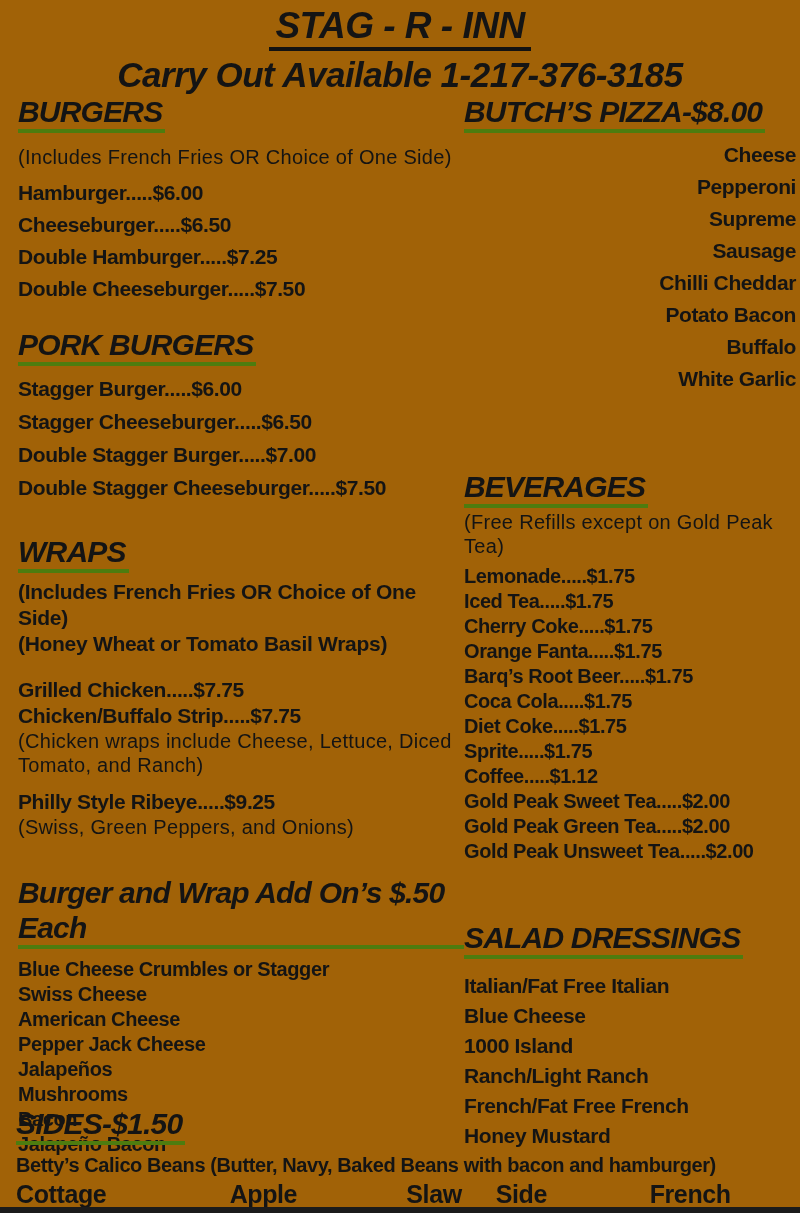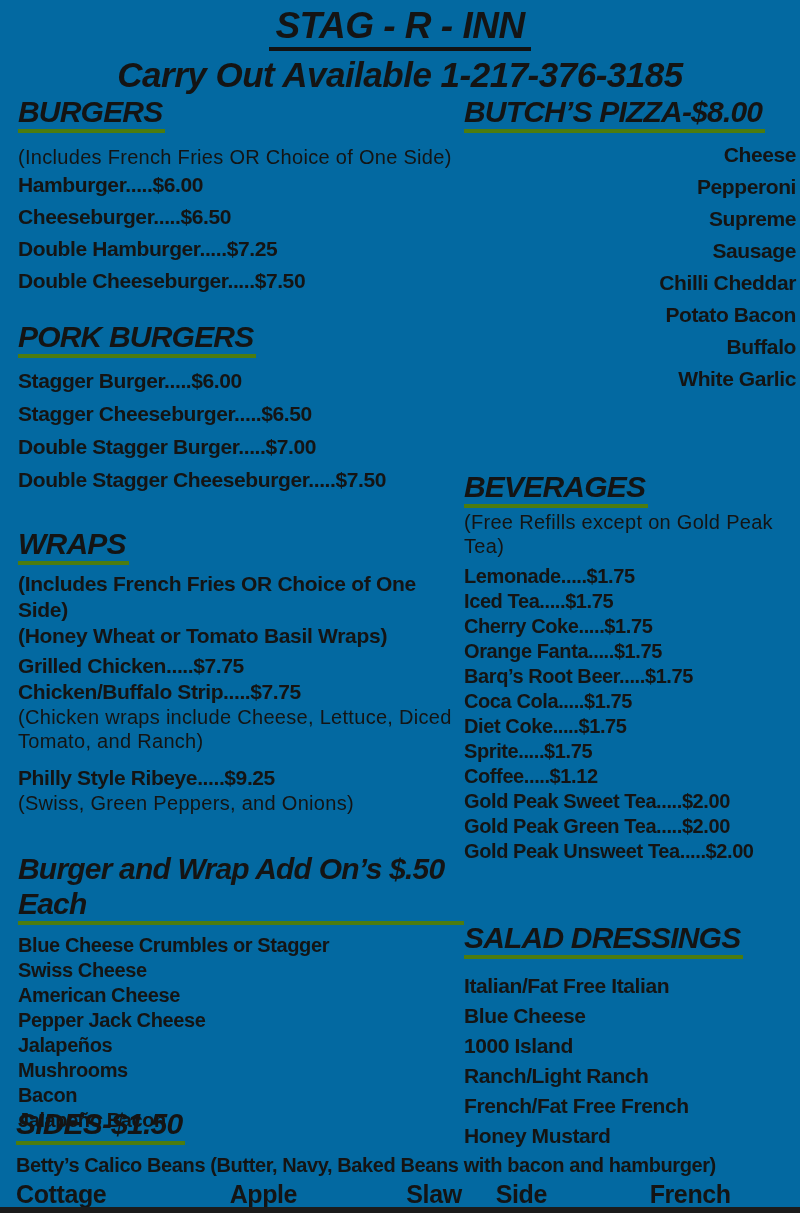--- a/index.html
+++ b/index.html
@@ -1,21 +1,21 @@
 <!DOCTYPE html>
 <html><head>
 <meta charset="utf-8">
 <style>
   html, body { margin: 0; padding: 0; }
   body { background: #e8e8e8; }
   .page {
     position: relative;
     width: 800px;
     height: 1213px;
-    background: #0369a1;
+    background: #a16207;
     overflow: hidden;
     font-family: "Liberation Sans", sans-serif;
     color: #141414;
   }
   .header { position: absolute; top: 6px; left: 0; width: 100%; text-align: center; }
   .title {
     display: inline-block;
     font: italic bold 37px/40px "Liberation Sans", sans-serif;
     letter-spacing: -0.5px;
     border-bottom: 4px solid #121212;
@@ -34,28 +34,28 @@
     font: italic bold 30px/35px "Liberation Sans", sans-serif;
     letter-spacing: -0.8px;
     border-bottom: 4px solid #4d7c0f;
     padding: 0 3px 0 0;
   }
   .item  { font-weight: bold; font-size: 21px; letter-spacing: -0.4px; }
   .light { font-weight: normal; letter-spacing: 0.3px; font-size: 20px; }
   .bnote { font-weight: bold; font-size: 21px; letter-spacing: -0.3px; line-height: 26px; }
 
   .burger-note { margin-top: 12px; line-height: 24px; }
-  .burger-items { }
+  .burger-items { margin-top: 8px; }
   .burger-items .item { line-height: 32px; }
   .pork-h { margin-top: 22px; }
   .pork-items { margin-top: 6px; }
   .pork-items .item { line-height: 33px; }
   .wraps-h { margin-top: 30px; }
   .wrap-notes { margin-top: 6px; }
-  .wrap-items { margin-top: 4px; }
+  .wrap-items { margin-top: 20px; }
   .wrap-items .item { line-height: 26px; }
   .chicken-note { line-height: 24px; }
   .philly { margin-top: 12px; line-height: 26px; }
   .philly-note { line-height: 24px; }
   .addons-h { margin-top: 36px; }
   .addons-items { margin-top: 8px; }
   .addons-items .item { line-height: 25px; font-size: 20px; }
 
   .pizza-items { margin-top: 6px; }
   .pizza-items .item { line-height: 32px; text-align: right; }

